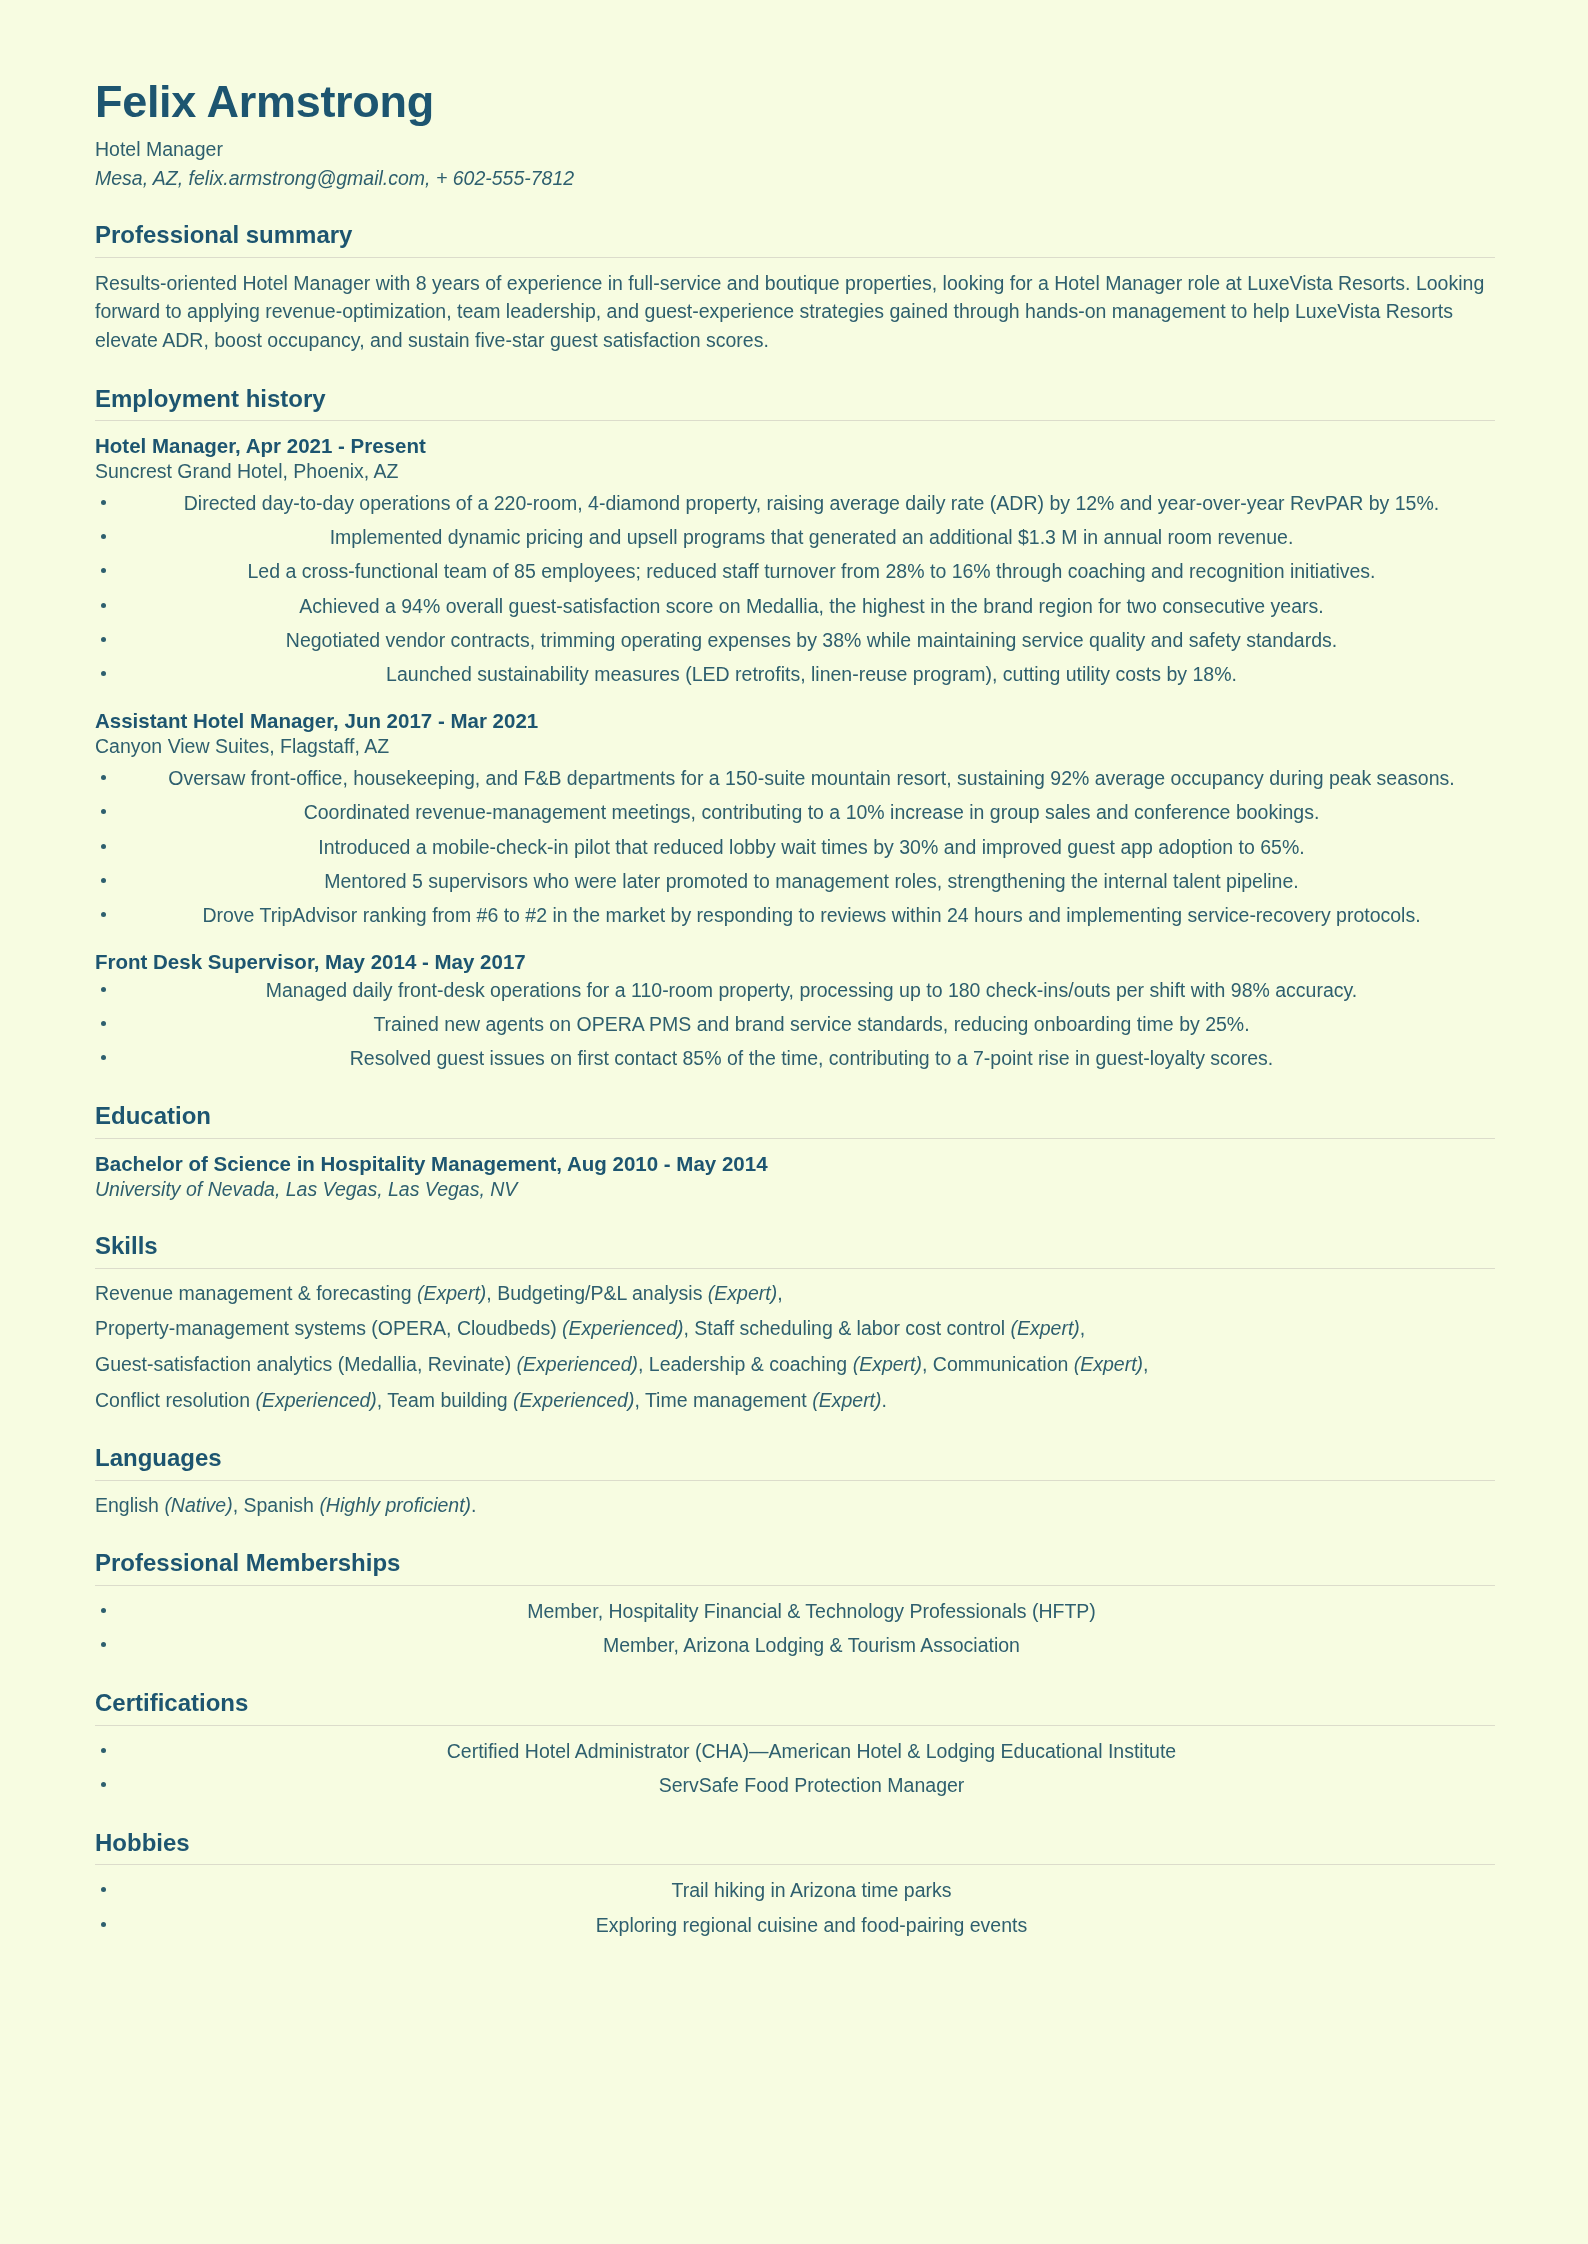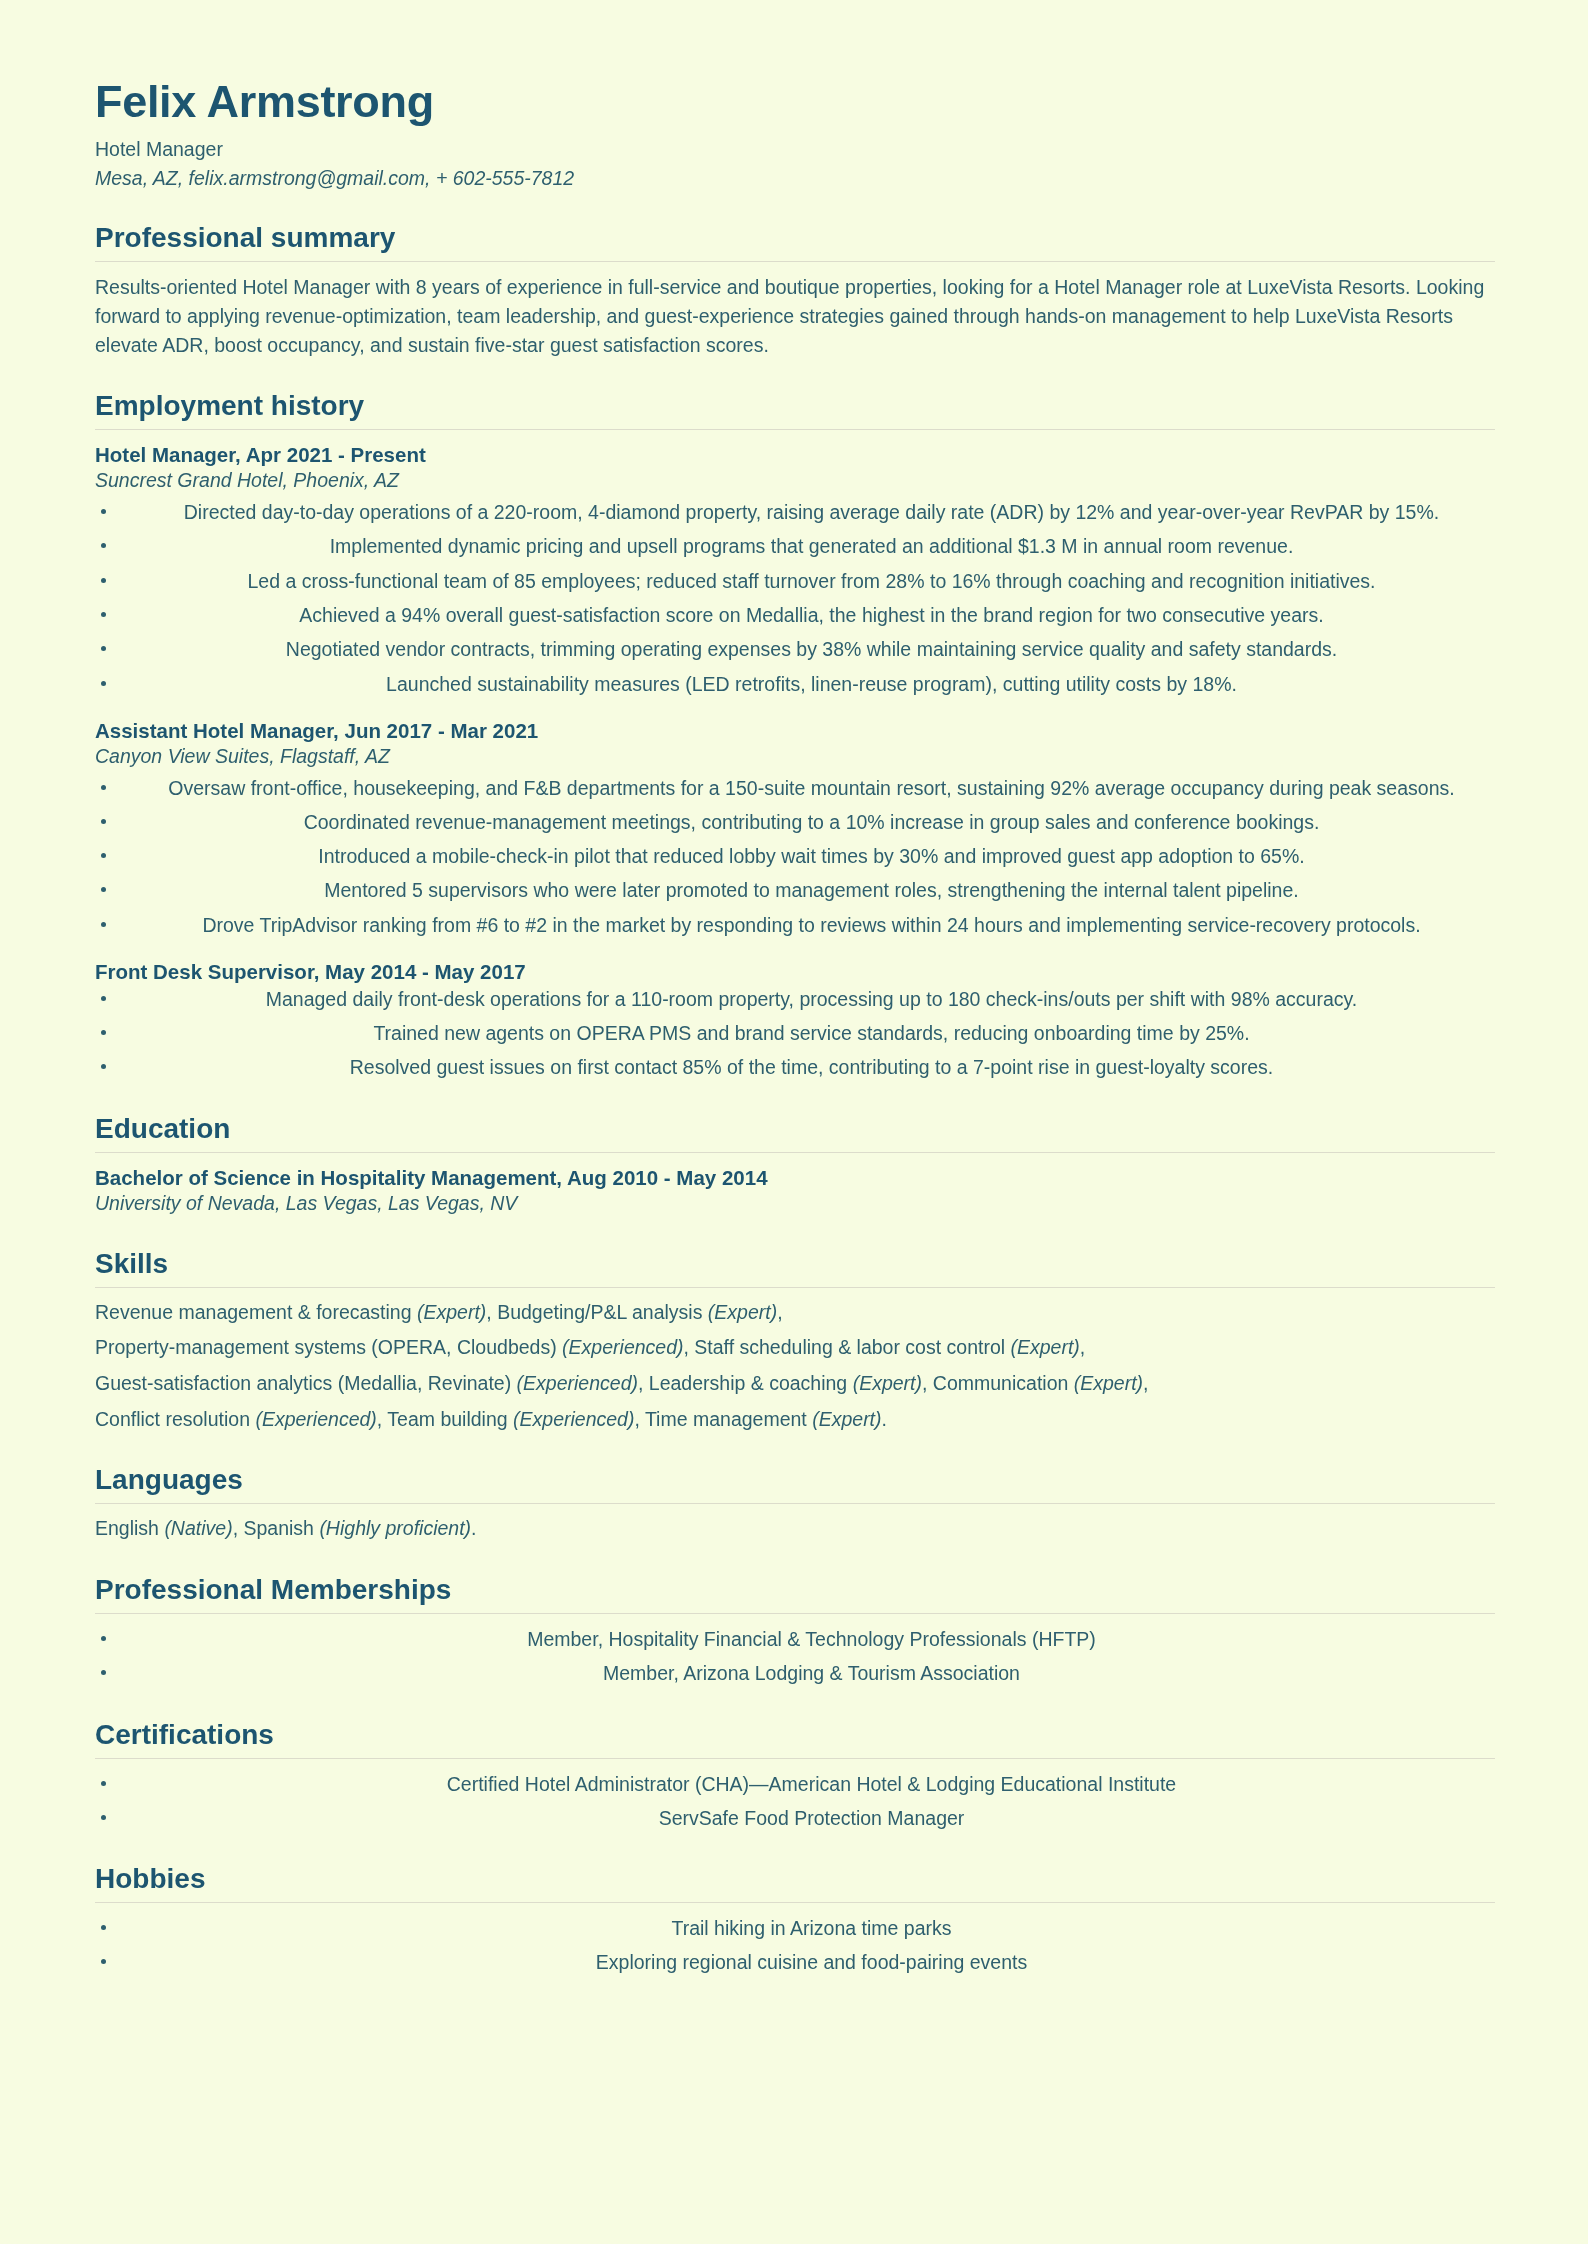--- a/index.html
+++ b/index.html
@@ -42,21 +42,21 @@
     font-style: italic;
     color: #2e5f6e;
     line-height: 1.3;
   }
 
   
   .section {
     margin-top: 30px;
   }
   .section-title {
-    font-size: 28px;
+    font-size: 24px;
     font-weight: bold;
     color: #1d5570;
     line-height: 1.18;
     margin: 0 0 7px 0;
   }
   .rule {
     height: 1px;
     background: #dcdccb;
     width: 1400px;
     margin-bottom: 11px;
@@ -73,21 +73,20 @@
   .entry { margin-top: 19px; }
   .entry:first-of-type { margin-top: 2px; }
   .entry-title {
     font-size: 20.5px;
     font-weight: bold;
     color: #1d5570;
     line-height: 1.32;
   }
   .entry-sub {
     font-size: 19.5px;
-    font-style: italic;
     color: #2e5f6e;
     line-height: 1.32;
     margin-bottom: 4px;
   }
 
   ul.bullets {
     list-style: none;
     margin: 0;
     padding: 0;
   }

